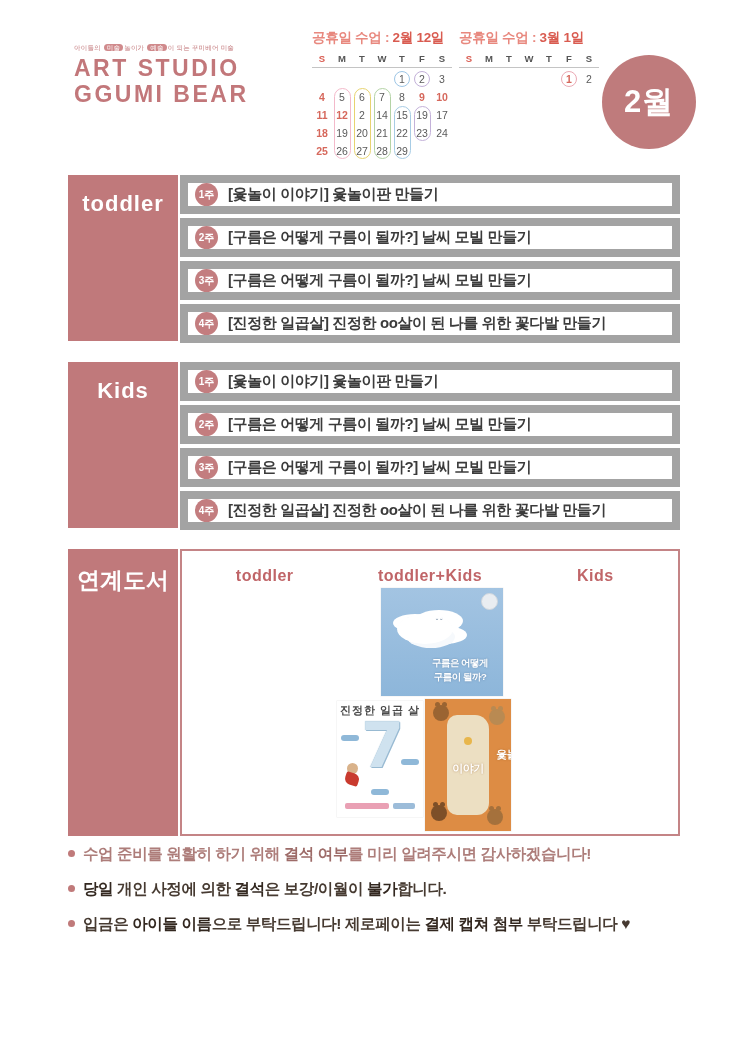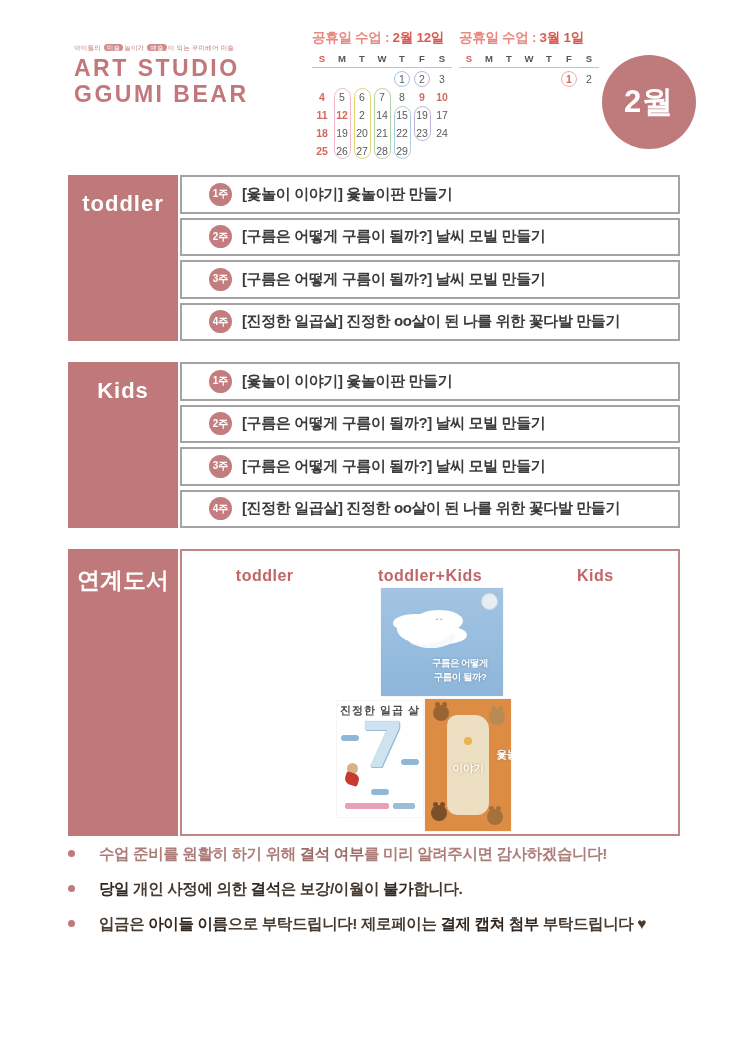--- a/index.html
+++ b/index.html
@@ -34,21 +34,21 @@
   .month-badge{position:absolute;left:602px;top:55px;width:94px;height:94px;border-radius:50%;
     background:#bf7b7c;color:#fff;display:flex;align-items:center;justify-content:center;
     font-size:31px;font-weight:700;letter-spacing:1px;}
 
   
   .sched{position:absolute;left:68px;width:612px;height:166px;display:flex;}
   .sched-toddler{top:175px;} .sched-kids{top:362px;}
   .side-label{width:110px;background:#c0797b;color:#fff;text-align:center;flex:none;}
   .side-label span{display:inline-block;margin-top:16px;font-size:22px;font-weight:800;letter-spacing:1px;}
   .rows{flex:1;display:flex;flex-direction:column;gap:4px;margin-left:2px;}
-  .row{flex:1;border:2px solid #a3a3a3;background:#fff;display:flex;align-items:center;padding-left:27px;gap:10px;}
+  .row{flex:1;border:8px solid #a3a3a3;background:#fff;display:flex;align-items:center;padding-left:7px;gap:10px;}
   .week-badge{width:23px;height:23px;border-radius:50%;background:#c37d7f;color:#fff;font-size:10px;font-weight:700;
     display:flex;align-items:center;justify-content:center;flex:none;}
   .row .act{font-size:15px;color:#3b3b3b;font-weight:600;letter-spacing:-.4px;}
 
   
   .books{position:absolute;left:68px;top:549px;width:612px;height:287px;display:flex;}
   .books .side-label span{font-size:23px;letter-spacing:0;text-align:center;}
   .books-panel{position:relative;flex:1;margin-left:2px;border:2px solid #c48486;background:#fff;}
   .col-heads{display:flex;margin-top:16px;}
   .col-heads span{flex:1;text-align:center;font-size:16px;font-weight:800;color:#c06568;letter-spacing:.5px;}
@@ -80,21 +80,21 @@
   .yt1{top:48px;padding-left:44px;} .yt2{top:62px;}
   .book-yut .dot-badge{position:absolute;left:39px;top:38px;width:8px;height:8px;border-radius:50%;background:#e8b64b;}
   .critter{position:absolute;width:16px;height:16px;border-radius:50%;}
   .k1{left:8px;top:6px;background:#9a6432;} .k2{right:6px;top:10px;background:#b98a52;}
   .k3{left:6px;bottom:10px;background:#7d4f28;} .k4{right:8px;bottom:6px;background:#a5713c;}
   .critter:before{content:"";position:absolute;left:2px;top:-3px;width:5px;height:5px;border-radius:50%;background:inherit;}
   .critter:after{content:"";position:absolute;right:2px;top:-3px;width:5px;height:5px;border-radius:50%;background:inherit;}
 
   
   .notes{position:absolute;left:68px;top:843px;width:660px;}
-  .note{display:flex;gap:24px;margin-bottom:13px;}
+  .note{display:flex;gap:8px;margin-bottom:13px;}
   .note .dot{width:7px;height:7px;border-radius:50%;background:#c07a7a;margin-top:7px;flex:none;}
   .note-line{font-size:15.5px;line-height:22px;letter-spacing:-.4px;}
   .note.mauve .note-line{color:#ad7d7a;font-weight:600;}
   .note.dark .note-line{color:#463a31;font-weight:600;}
   .note .b{font-weight:800;}
   .note.mauve .b{color:#9d6b68;}
   .note.dark .b{color:#32271f;}
   .note .hl{color:#c4695f;}
 </style>
 </head>

